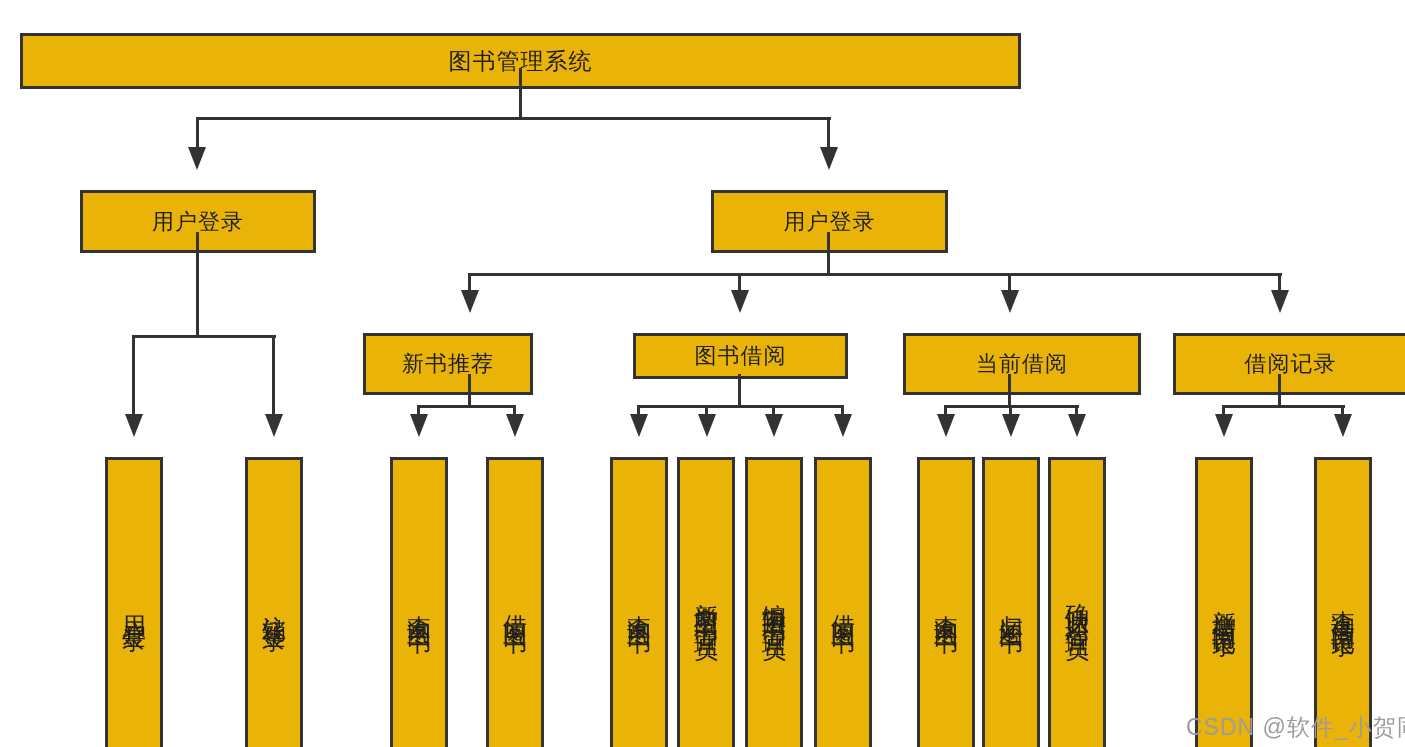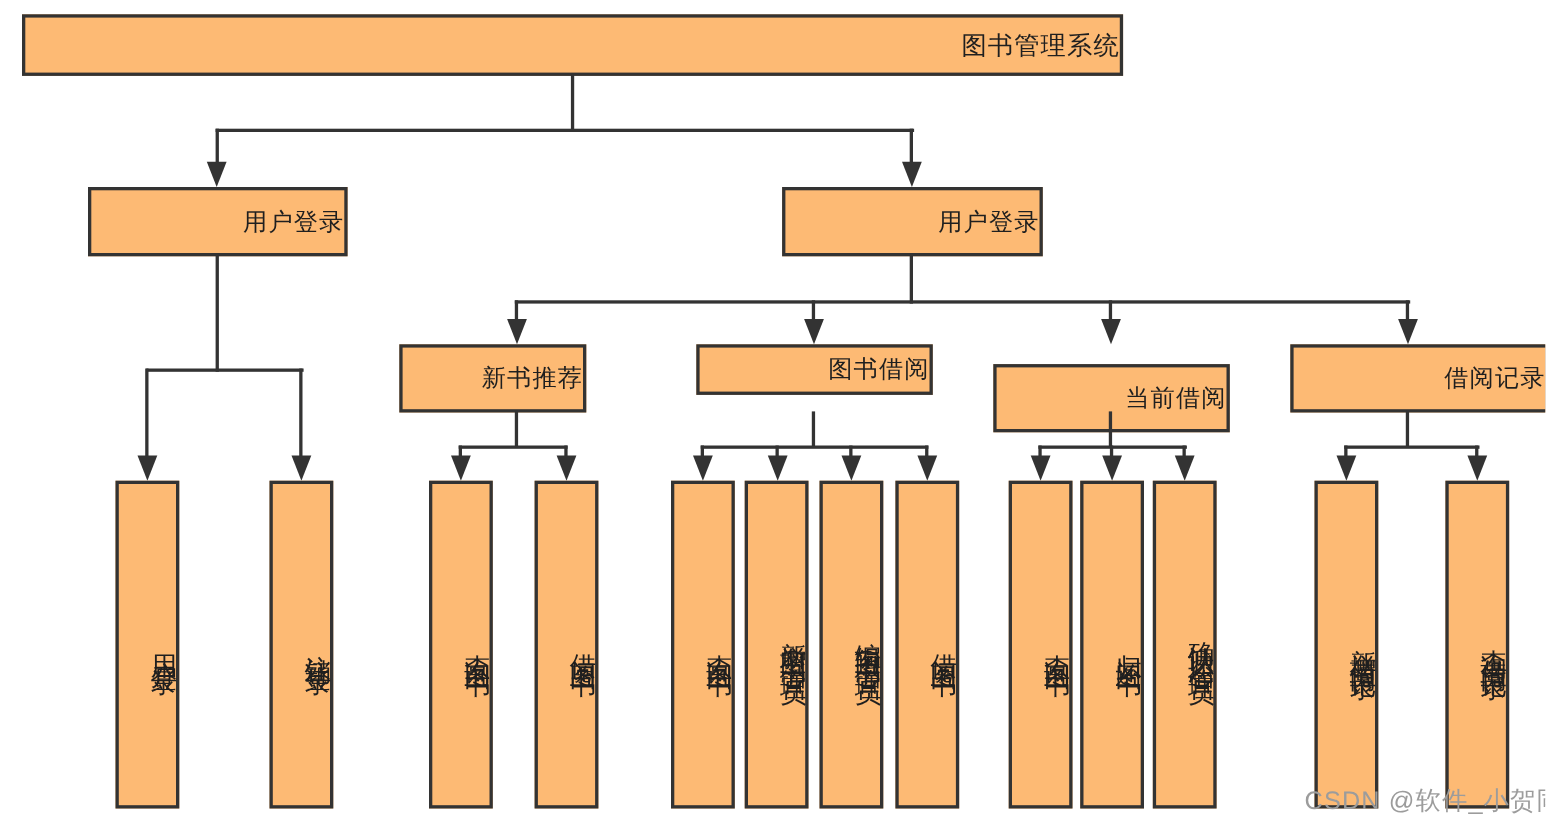--- a/index.html
+++ b/index.html
@@ -15,27 +15,28 @@
     height:747px;
     background:var(--background);
     overflow:hidden;
     font-family:"Liberation Sans","DejaVu Sans",sans-serif;
     color:var(--text);
   }
   .node{
     position:absolute;
     box-sizing:border-box;
     border:3px solid var(--line);
-    background:#fdba74;
+    background:#eab308;
     display:flex;
     align-items:center;
-    justify-content:flex-end;
+    justify-content:center;
     font-size:22px;
     letter-spacing:1px;
     color:var(--text);
+    margin-top:20px;
   }
   .node.root{font-size:23px;}
   .node.leaf span{
     writing-mode:vertical-rl;
     text-orientation:mixed;
     font-size:24px;
     line-height:1;
     letter-spacing:5px;
     white-space:nowrap;
   }
@@ -98,21 +99,21 @@
   <div class="arrow" style="left:1001px;top:290px"></div>
   <div class="vline" style="left:1278px;top:273px;height:20px"></div>
   <div class="arrow" style="left:1271px;top:290px"></div>
 
   <div class="node" style="left:363px;top:313px;width:170px;height:62px">
     <span>新书推荐</span>
   </div>
   <div class="node" style="left:633px;top:313px;width:215px;height:46px">
     <span>图书借阅</span>
   </div>
-  <div class="node" style="left:903px;top:331px;width:215px;height:62px">
+  <div class="node" style="left:903px;top:313px;width:238px;height:62px">
     <span>当前借阅</span>
   </div>
   <div class="node" style="left:1173px;top:313px;width:235px;height:62px">
     <span>借阅记录</span>
   </div>
 
   <div class="vline" style="left:468px;top:374px;height:32px"></div>
   <div class="hline" style="left:417px;top:405px;width:99px"></div>
   <div class="vline" style="left:417px;top:405px;height:11px"></div>
   <div class="arrow" style="left:410px;top:414px"></div>

